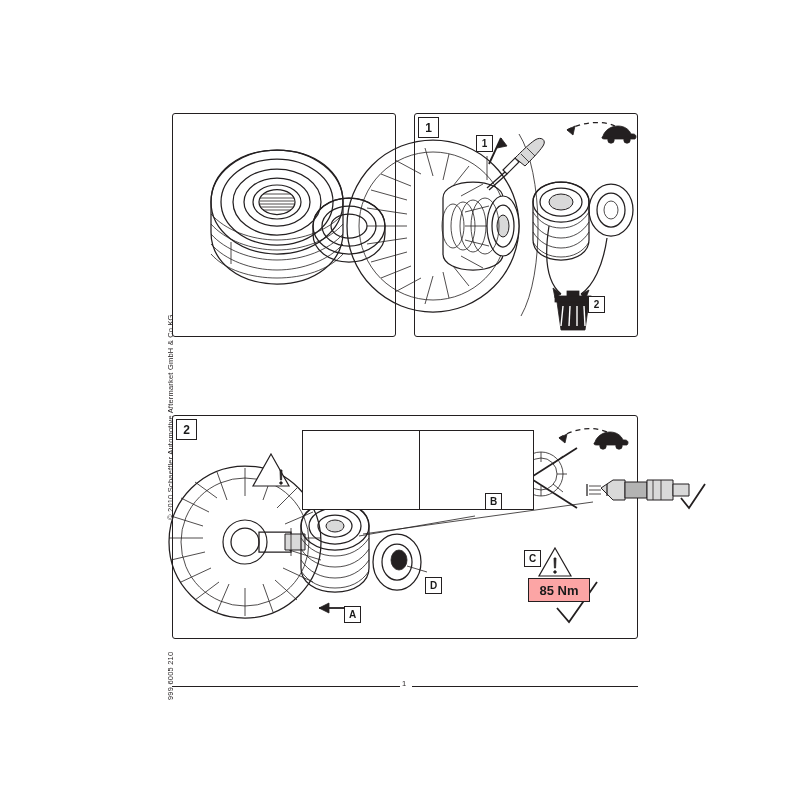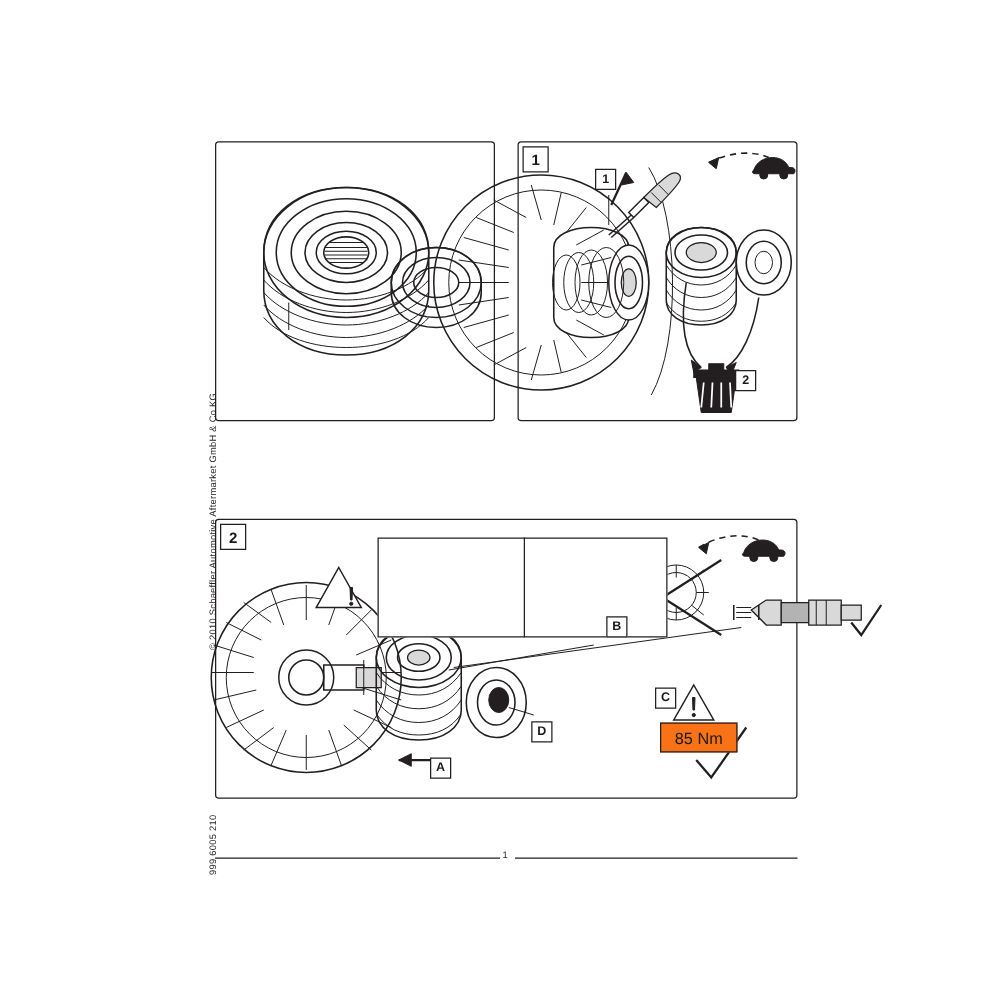--- a/index.html
+++ b/index.html
@@ -77,23 +77,23 @@
   #callout-D { left: 425px; top: 577px; }
 
   
   #torque-box {
     position: absolute;
     left: 528px;
     top: 578px;
     width: 62px;
     height: 24px;
     border: 1.6px solid #231f20;
-    background: #f97316;
+    background: #fca5a5;
     font-size: 13px;
-    font-weight: normal;
+    font-weight: bold;
     display: flex;
     align-items: center;
     justify-content: center;
     box-sizing: border-box;
   }
 
   
   #tool-compare {
     position: absolute;
     left: 302px;

